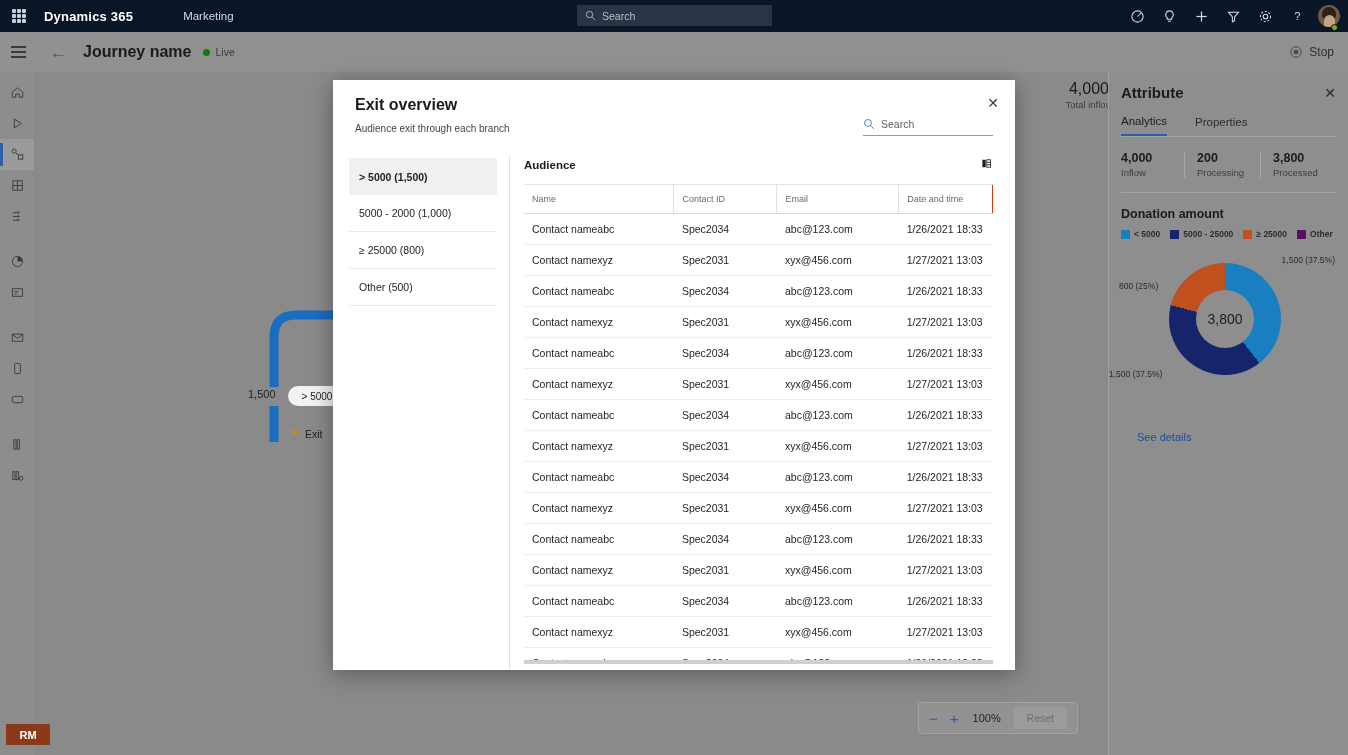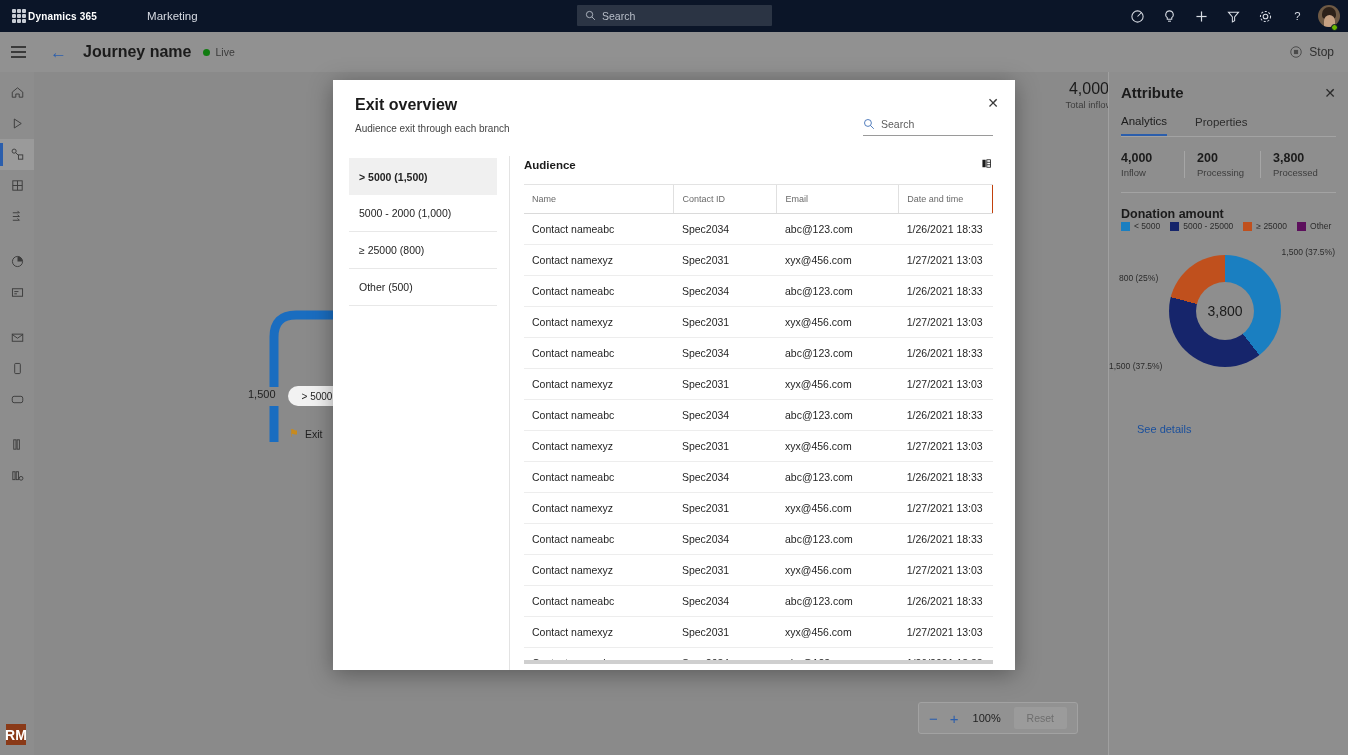--- a/index.html
+++ b/index.html
@@ -16,21 +16,21 @@
   
   .suitebar {
     position: absolute; top: 0; left: 0; width: 1348px; height: 32px;
     background: #0b1528; display: flex; align-items: center;
     padding: 0 10px; z-index: 60;
   }
   .waffle { width: 18px; height: 18px; display: grid;
     grid-template-columns: repeat(3,1fr); grid-template-rows: repeat(3,1fr);
     gap: 1.5px; padding: 2px; cursor: pointer; }
   .waffle i { background: #c8ccd4; border-radius: 1px; }
-  .brand { color: #fff; font-size: 10px; font-weight: bold; margin-left: 0; letter-spacing: .2px; }
+  .brand { color: #fff; font-size: 13px; font-weight: bold; margin-left: 16px; letter-spacing: .2px; }
   .appname { color: #d6dae2; font-size: 11.5px; margin-left: 12px; padding-left: 38px; }
   .topsearch {
     position: absolute; left: 577px; top: 5px; width: 195px; height: 21px;
     background: #2b3444; display: flex; align-items: center; padding: 0 8px;
     border-radius: 1px; cursor: text;
   }
   .topsearch .ph { color: #b9bfc9; font-size: 10.5px; margin-left: 6px; }
   .topicons { position: absolute; right: 8px; top: 0; height: 32px;
     display: flex; align-items: center; gap: 2px; }
   .ticon { width: 30px; height: 30px; display: flex; align-items: center;
@@ -74,22 +74,22 @@
     position: absolute; left: 0; top: 72px; width: 34px; height: 683px;
     background: #8d8d8d; display: flex; flex-direction: column;
     align-items: center; padding-top: 5px; z-index: 50;
   }
   .railitem { width: 34px; height: 31px; display: flex; align-items: center;
     justify-content: center; position: relative; cursor: pointer; color: #3c3c3c; }
   .railitem.sel { background: #9a9a9a; }
   .railitem.sel::before { content:""; position: absolute; left: 0; top: 4px;
     width: 2.5px; height: 23px; background: #2b5eac; }
   .railgap { height: 14px; }
-  .railbadge { position: absolute; bottom: 10px; left: 6px; width: 20px; height: 21px;
-    background: #8a3a18; color: #fff; font-size: 14px; font-weight: bold;
+  .railbadge { position: absolute; bottom: 10px; left: 6px; width: 44px; height: 21px;
+    background: #8a3a18; color: #fff; font-size: 11px; font-weight: bold;
     display: flex; align-items: center; justify-content: center; cursor: pointer; }
 
   
   .canvas { position: absolute; left: 34px; top: 72px;
     width: 1074px; height: 683px; background: #8a8a8a; overflow: hidden; }
   .node-wrap { position: absolute; left: 180px; top: 230px; }
   .pill {
     position: absolute; left: 74px; top: 84px; width: 58px; height: 20px;
     background: #f2f2f2; border-radius: 10px; display: flex;
     align-items: center; justify-content: center;
@@ -127,21 +127,21 @@
     border-bottom: 1px solid #a3a3a3; align-items: center; }
   .attrtab { font-size: 11.5px; color: #2b2b2b; padding-bottom: 7px; cursor: pointer; }
   .attrtab.act { color: #1b1b1b; border-bottom: 2px solid #2b5eac; font-weight: normal; }
   .statrow { display: flex; margin-top: 14px; padding-bottom: 14px;
     border-bottom: 1px solid #a3a3a3; }
   .stat { flex: 1; }
   .stat + .stat { border-left: 1px solid #a6a6a6; padding-left: 12px; }
   .stat .v { font-size: 12.5px; font-weight: bold; color: #1b1b1b; }
   .stat .l { font-size: 9.5px; color: #3c3c3c; margin-top: 2px; }
   .donH { font-size: 12.5px; font-weight: bold; color: #1b1b1b; margin-top: 14px; }
-  .legend { display: flex; flex-wrap: wrap; gap: 0 10px; margin-top: 0; }
+  .legend { display: flex; flex-wrap: wrap; gap: 0 10px; margin-top: 8px; font-weight: bold; }
   .lg { display: flex; align-items: center; gap: 4px; }
   .sw { width: 9px; height: 9px; }
   .lgt { font-size: 8.5px; color: #2c2c2c; }
   .donutbox { position: relative; width: 208px; height: 160px; margin-top: 12px; }
   .donut { position: absolute; left: 48px; top: 12px; width: 112px; height: 112px;
     border-radius: 50%; }
   .donut::after { content: ""; position: absolute; left: 27px; top: 27px;
     width: 58px; height: 58px; border-radius: 50%; background: #8e8e8e; }
   .dcenter { position: absolute; left: 48px; top: 12px; width: 112px; height: 112px;
     display: flex; align-items: center; justify-content: center;

